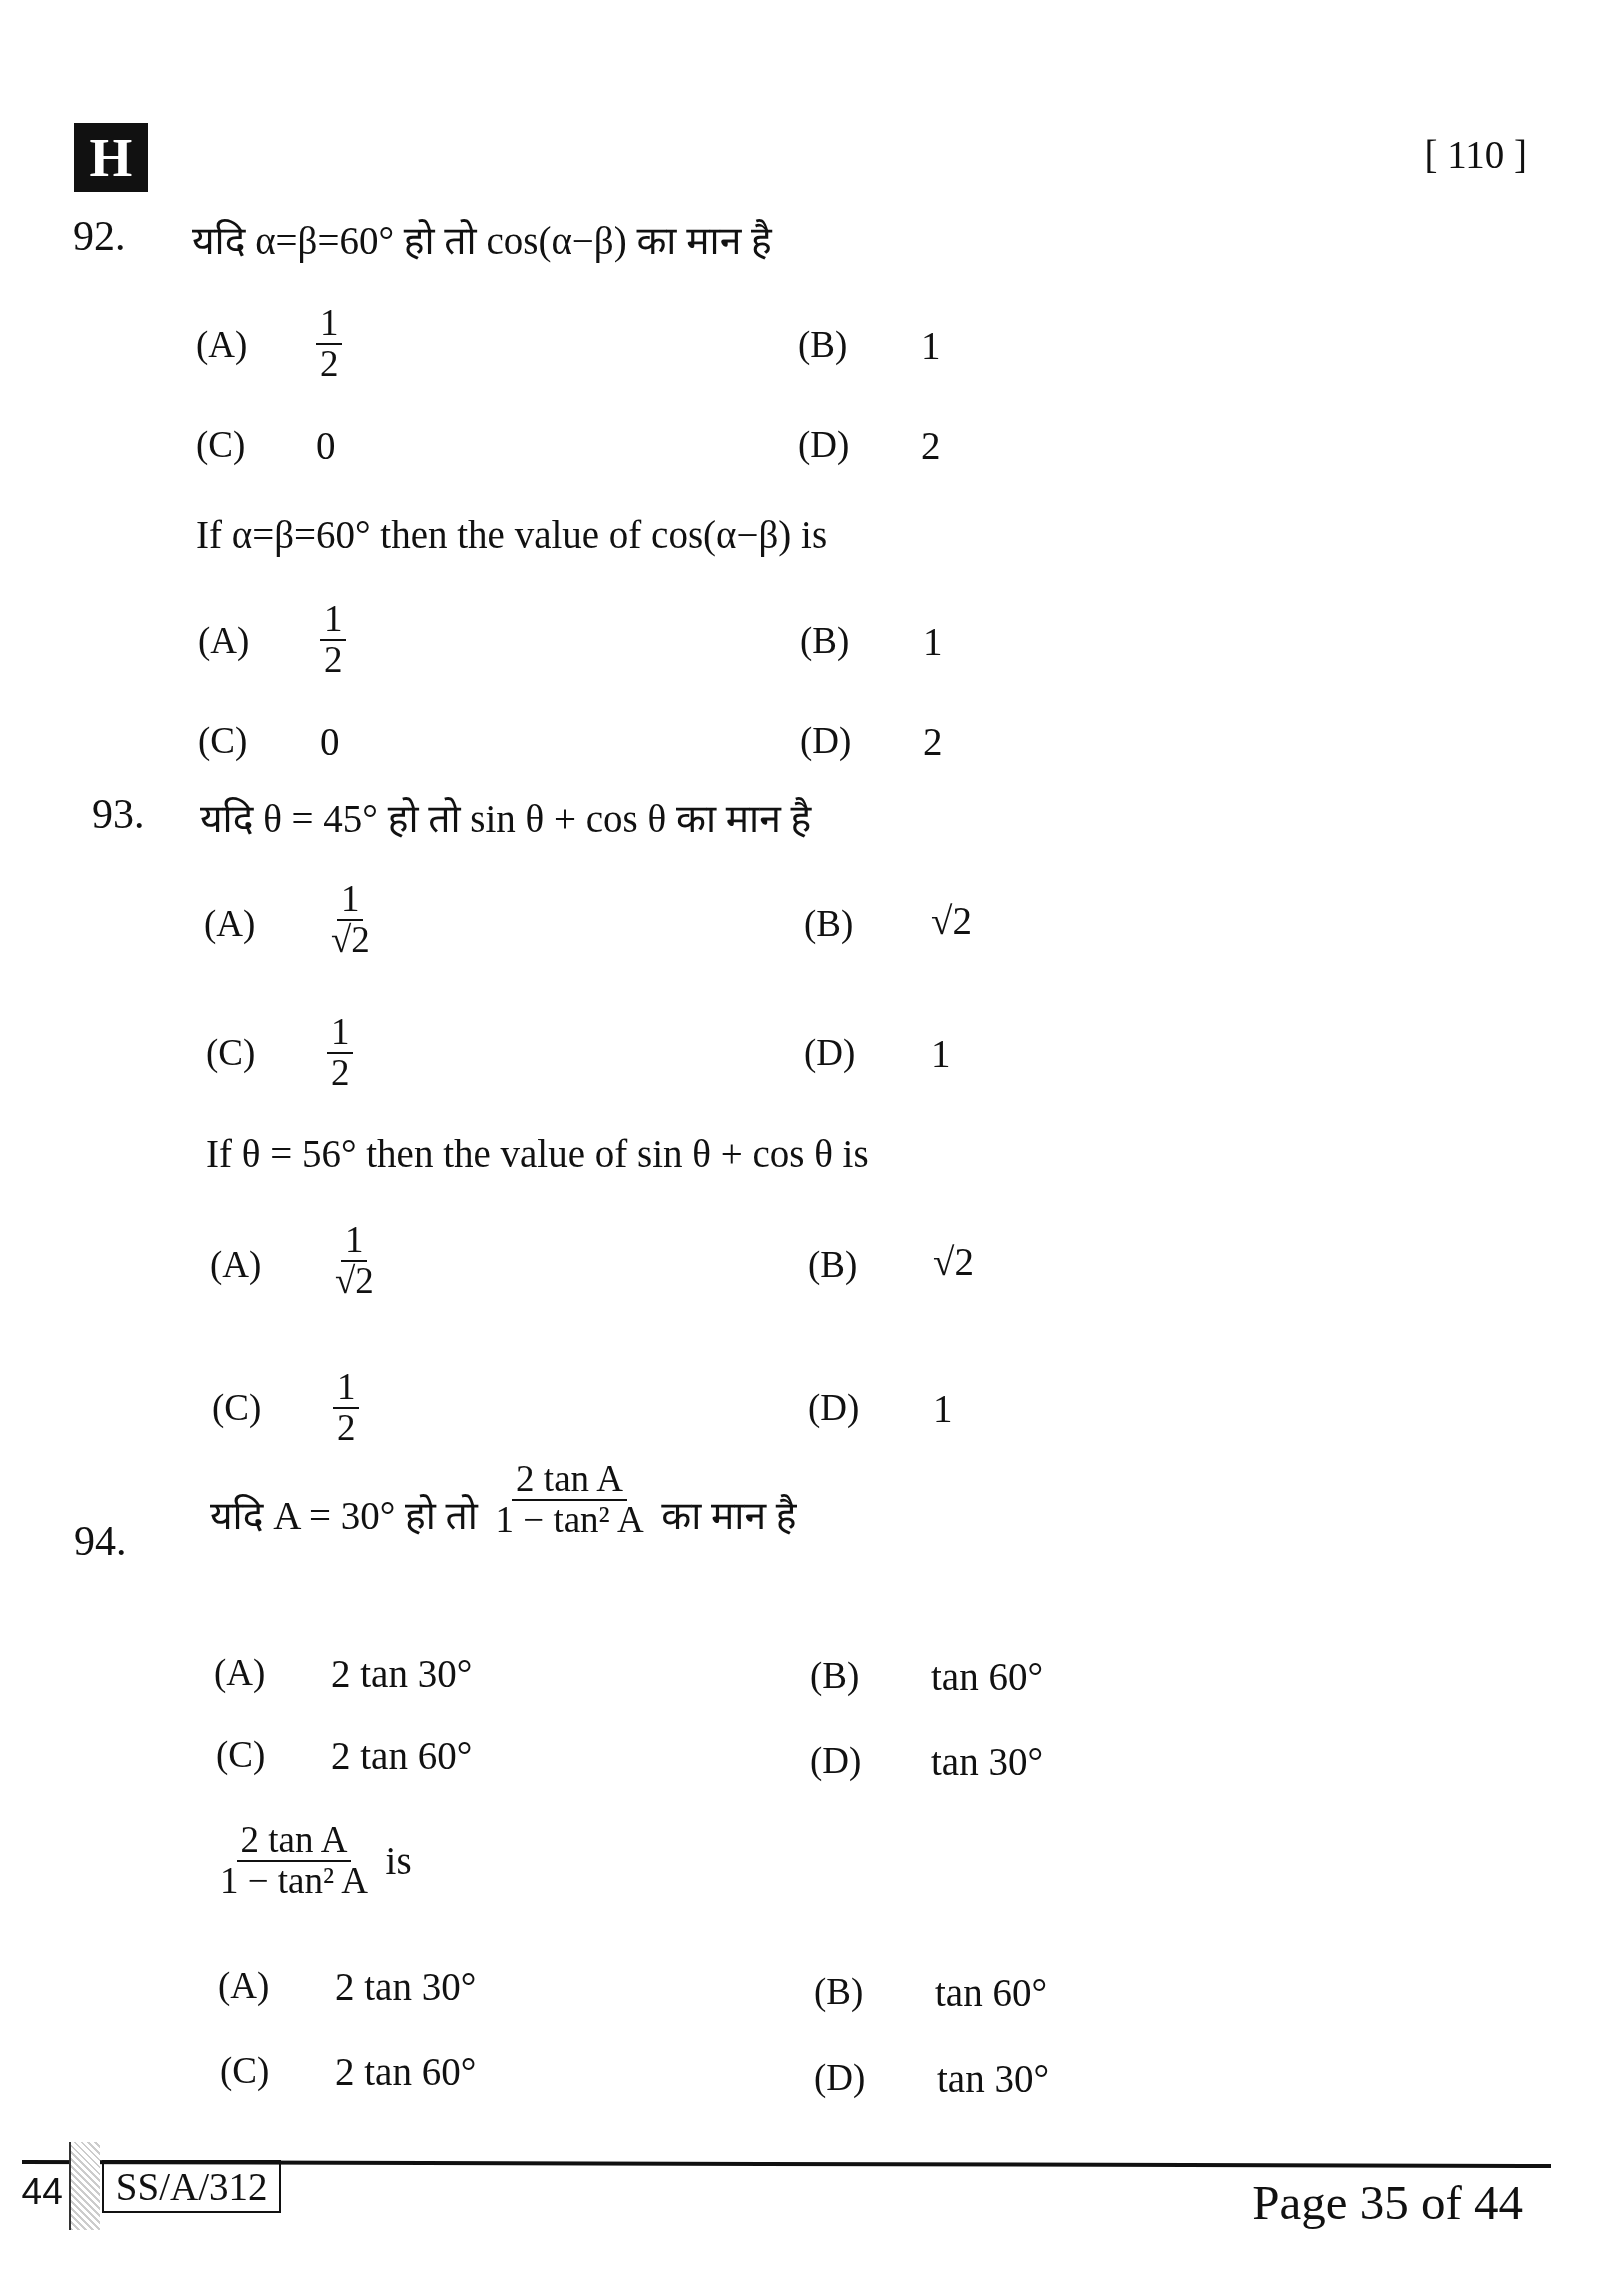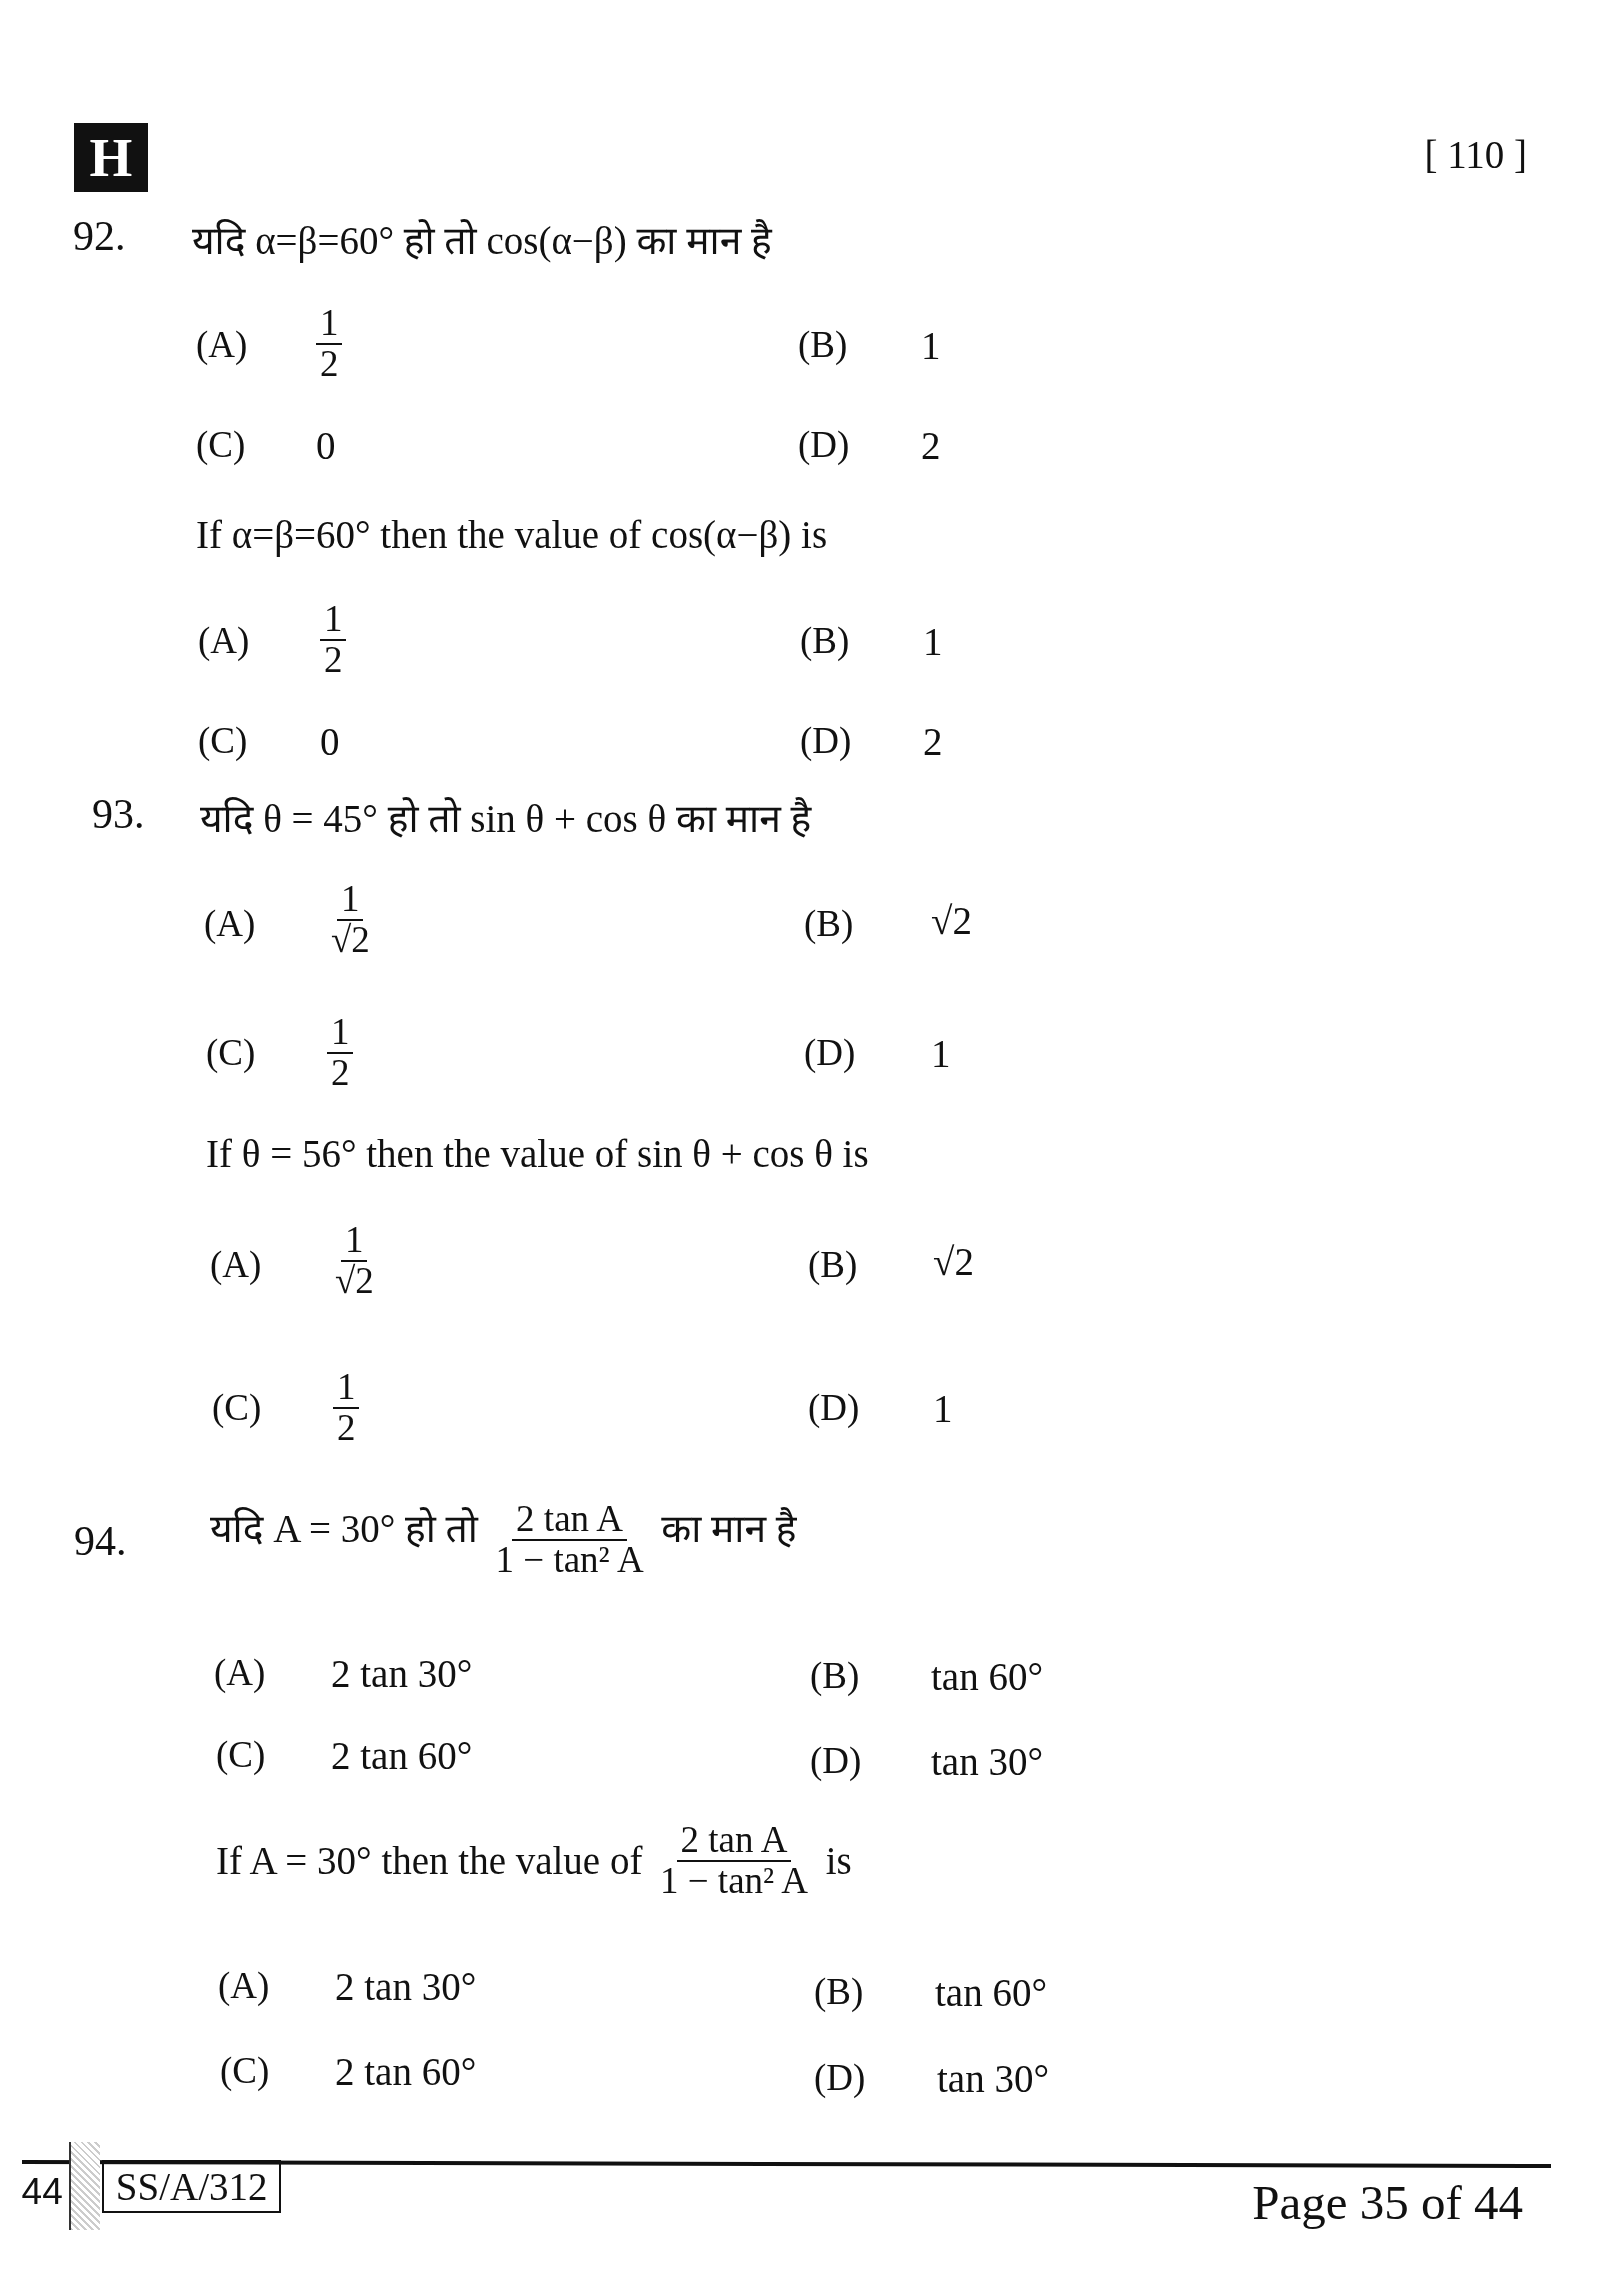--- a/index.html
+++ b/index.html
@@ -81,38 +81,37 @@
 <div class="abs opt-val" style="left:933px;top:1239px">√2</div>
 <div class="abs opt-label" style="left:212px;top:1386px">(C)</div>
 <div class="abs" style="left:333px;top:1368px"><span class="frac">
       <span class="num">1</span>
       <span class="den">2</span>
     </span></div>
 <div class="abs opt-label" style="left:808px;top:1386px">(D)</div>
 <div class="abs opt-val" style="left:933px;top:1386px">1</div>
 
 <div class="abs qnum" style="left:74px;top:1517px">94.</div>
-<div class="abs qtext" style="left:210px;top:1500px;display:flex;align-items:flex-start;gap:13.7px">
+<div class="abs qtext" style="left:210px;top:1460px;display:flex;align-items:flex-end;gap:13.7px">
   <span>यदि A = 30° हो तो</span>
   <span class="frac">
       <span class="num">2 tan A</span>
       <span class="den">1 − tan² A</span>
     </span>
   <span>का मान है</span>
 </div>
 <div class="abs opt-label" style="left:214px;top:1651px">(A)</div>
 <div class="abs opt-val" style="left:331px;top:1651px">2 tan 30°</div>
 <div class="abs opt-label" style="left:810px;top:1654px">(B)</div>
 <div class="abs opt-val" style="left:931px;top:1654px">tan 60°</div>
 <div class="abs opt-label" style="left:216px;top:1733px">(C)</div>
 <div class="abs opt-val" style="left:331px;top:1733px">2 tan 60°</div>
 <div class="abs opt-label" style="left:810px;top:1739px">(D)</div>
 <div class="abs opt-val" style="left:931px;top:1739px">tan 30°</div>
 <div class="abs qtext" style="left:216px;top:1821px;display:flex;align-items:center;gap:13.7px">
-  <span>If A = 30° then the value of</span>
   <span class="frac">
       <span class="num">2 tan A</span>
       <span class="den">1 − tan² A</span>
     </span>
   <span>is</span>
 </div>
 <div class="abs opt-label" style="left:218px;top:1964px">(A)</div>
 <div class="abs opt-val" style="left:335px;top:1964px">2 tan 30°</div>
 <div class="abs opt-label" style="left:814px;top:1970px">(B)</div>
 <div class="abs opt-val" style="left:935px;top:1970px">tan 60°</div>

